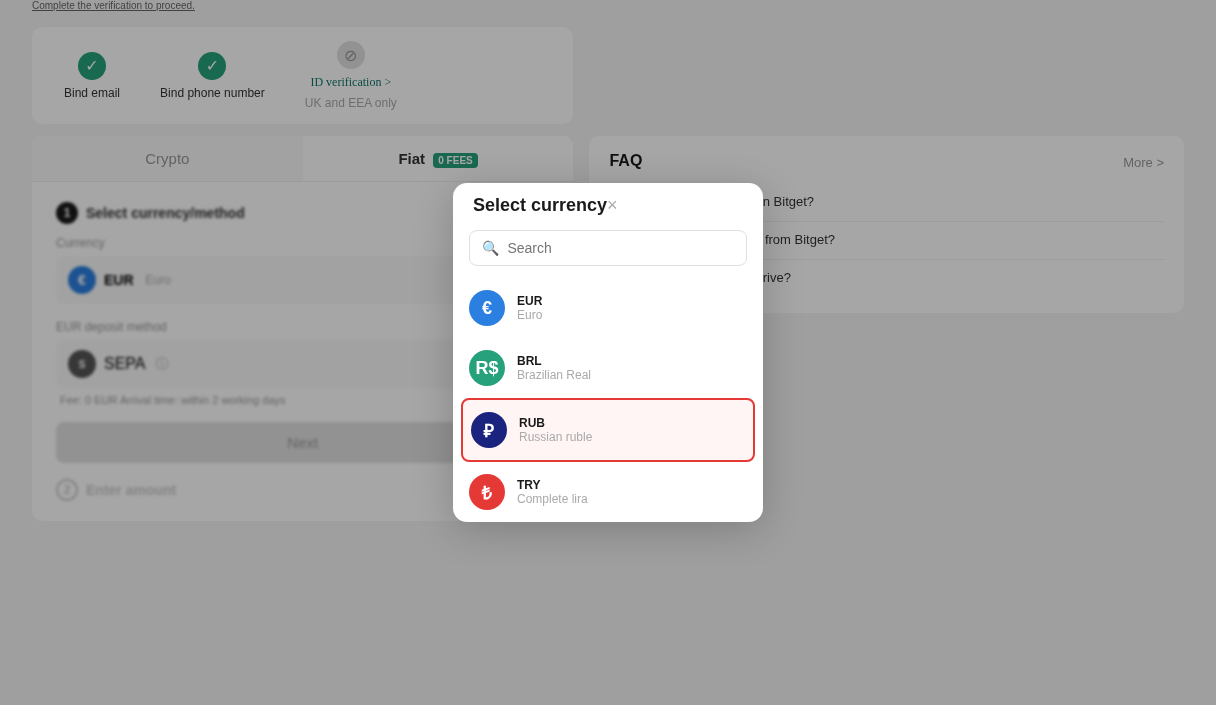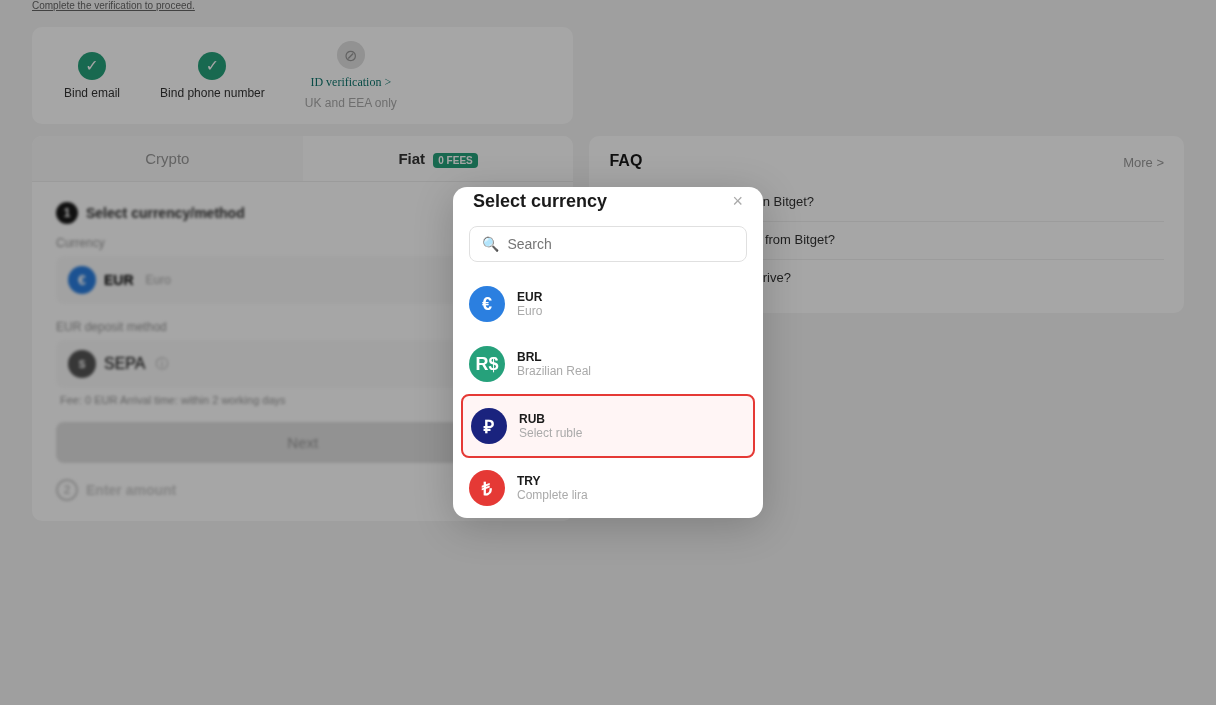--- a/index.html
+++ b/index.html
@@ -370,23 +370,22 @@
       border-radius: 14px;
       width: 310px;
       max-height: 440px;
       padding: 0;
       box-shadow: 0 8px 40px rgba(0,0,0,0.2);
       overflow: hidden;
     }
 
     .modal-header {
       display: flex;
-      justify-content: space-between;
-      align-items: center;
-      padding: 4px 20px 14px;
+      align-items: center;
+      padding: 12px 20px 14px;
     }
 
     .modal-title {
       font-size: 18px;
       font-weight: 700;
       color: #1a1a1a;
     }
 
     .modal-close {
       color: #aaa;
@@ -621,21 +620,21 @@
             <div class="c-name">Brazilian Real</div>
           </div>
         </div>
 
         <div class="currency-item selected">
           <div class="c-icon rub">
             <span>₽</span>
           </div>
           <div class="c-details">
             <div class="c-code">RUB</div>
-            <div class="c-name">Select ruble</div>
+            <div class="c-name">Russian ruble</div>
           </div>
         </div>
 
         <div class="currency-item">
           <div class="c-icon try">
             <span>₺</span>
           </div>
           <div class="c-details">
             <div class="c-code">TRY</div>
             <div class="c-name">Complete lira</div>

